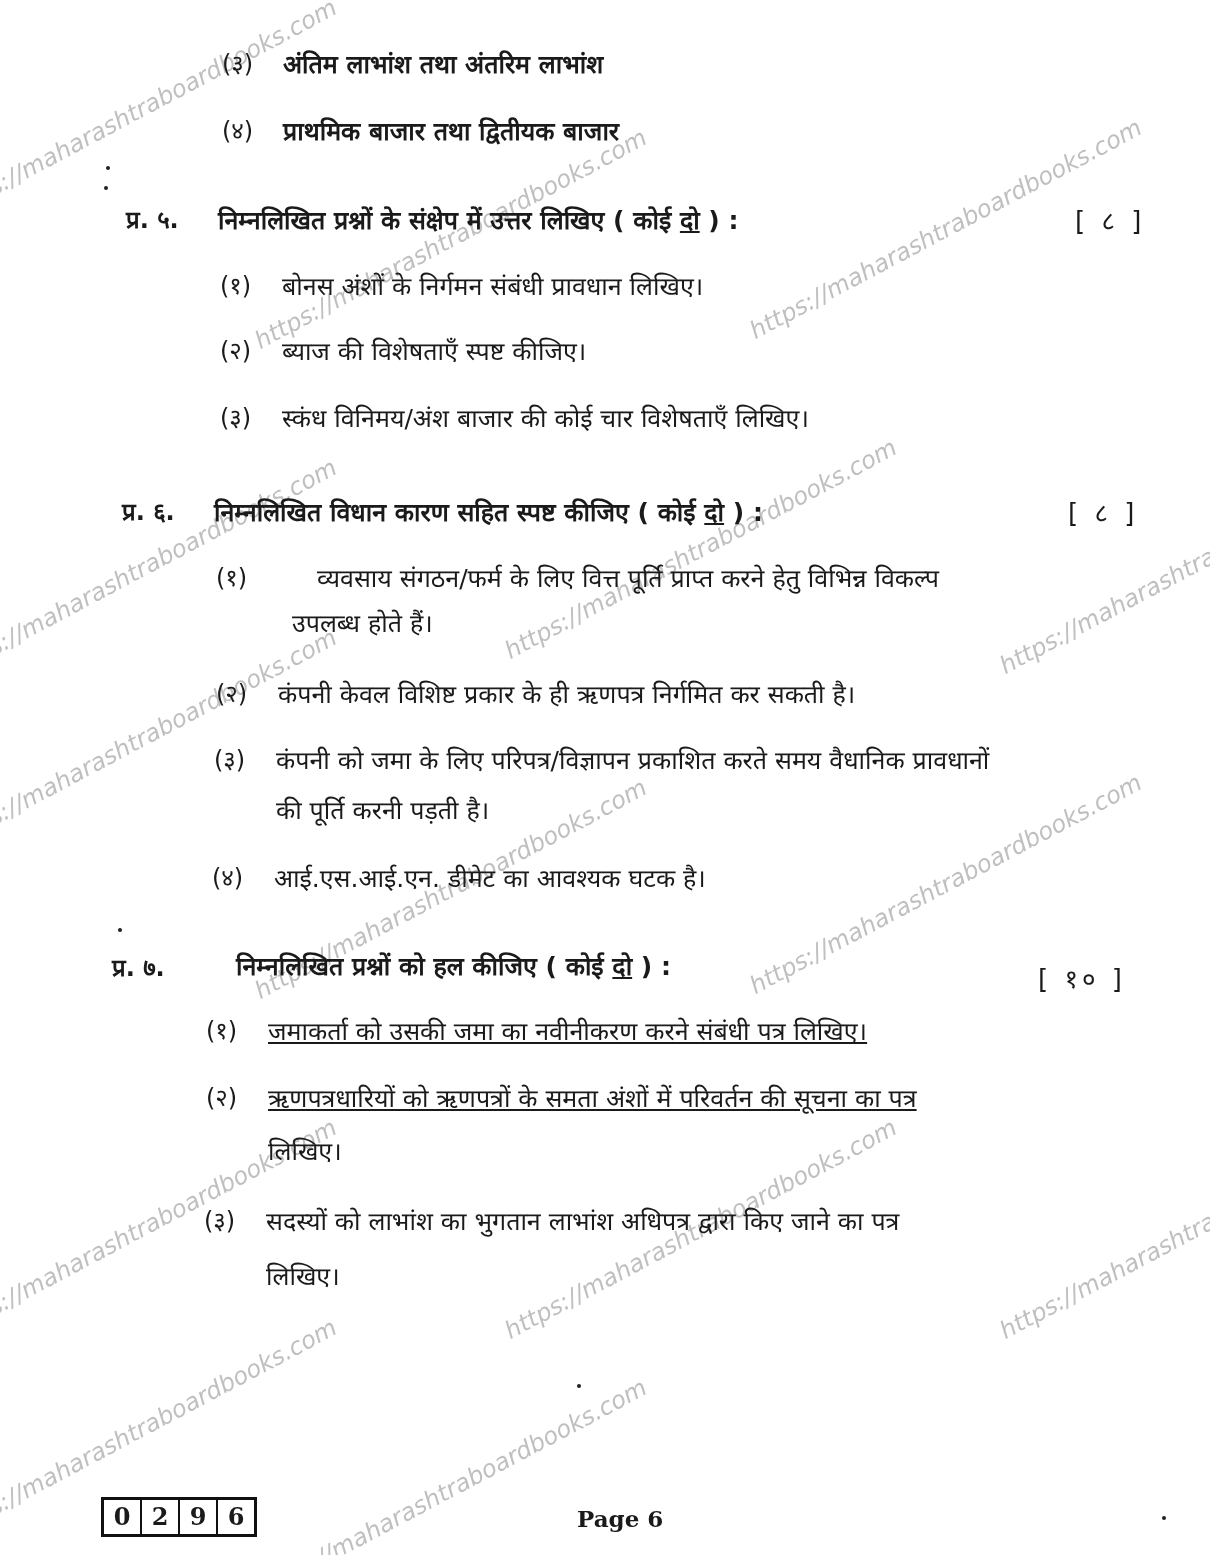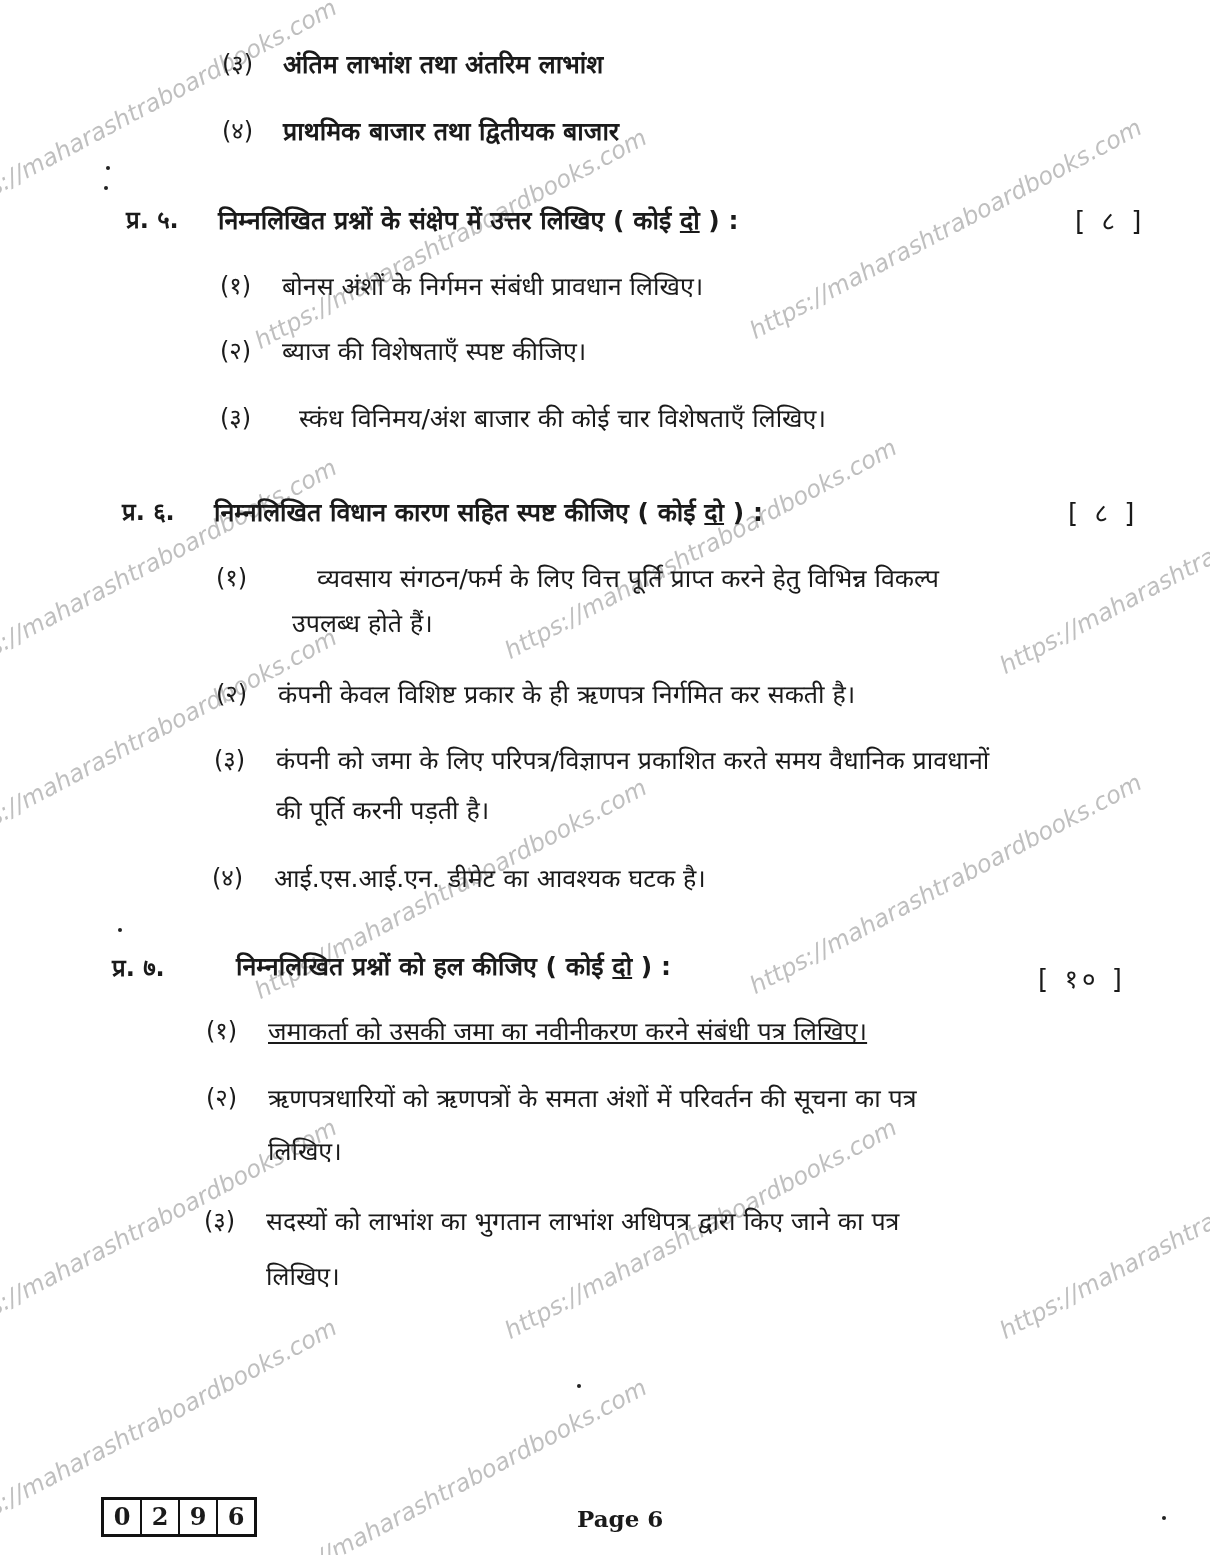--- a/index.html
+++ b/index.html
@@ -59,21 +59,21 @@
   <span class="qhead" style="left:218px;top:202px;">
     <span>निम्नलिखित प्रश्नों के संक्षेप में उत्तर लिखिए ( कोई </span><span class="u">दो</span><span> ) :</span>
   </span>
   <span class="marks" style="left:1075px;top:202px;">[ ८ ]</span>
 
   <span class="num" style="left:220px;top:268px;">(१)</span>
   <span class="line" style="left:282px;top:268px;">बोनस अंशों के निर्गमन संबंधी प्रावधान लिखिए।</span>
   <span class="num" style="left:220px;top:333px;">(२)</span>
   <span class="line" style="left:282px;top:333px;">ब्याज की विशेषताएँ स्पष्ट कीजिए।</span>
   <span class="num" style="left:220px;top:400px;">(३)</span>
-  <span class="line" style="left:282px;top:400px;margin-left:17px;">स्कंध विनिमय/अंश बाजार की कोई चार विशेषताएँ लिखिए।</span>
+  <span class="line" style="left:282px;top:400px;">स्कंध विनिमय/अंश बाजार की कोई चार विशेषताएँ लिखिए।</span>
 </div>
 
 <div>
   <span class="qno" style="left:122px;top:494px;">प्र. ६.</span>
   <span class="qhead" style="left:214px;top:494px;">
     <span>निम्नलिखित विधान कारण सहित स्पष्ट कीजिए ( कोई </span><span class="u">दो</span><span> ) :</span>
   </span>
   <span class="marks" style="left:1068px;top:494px;">[ ८ ]</span>
 
   <span class="num" style="left:216px;top:560px;">(१)</span>
@@ -95,21 +95,21 @@
   <span class="qno" style="left:112px;top:950px;">प्र. ७.</span>
   <span class="qhead" style="left:208px;top:948px;margin-left:28px;">
     <span>निम्नलिखित प्रश्नों को हल कीजिए ( कोई </span><span class="u">दो</span><span> ) :</span>
   </span>
   <span class="marks" style="left:1038px;top:960px;">[ १० ]</span>
 
   <span class="num" style="left:206px;top:1013px;">(१)</span>
   <span class="line" style="left:268px;top:1013px;text-decoration:underline;">जमाकर्ता को उसकी जमा का नवीनीकरण करने संबंधी पत्र लिखिए।</span>
 
   <span class="num" style="left:206px;top:1080px;">(२)</span>
-  <span class="line" style="left:268px;top:1080px;">ऋणपत्रधारियों को ऋणपत्रों के समता अंशों में परिवर्तन की सूचना का पत्र</span>
+  <span class="line" style="left:268px;top:1080px;text-decoration:underline;">ऋणपत्रधारियों को ऋणपत्रों के समता अंशों में परिवर्तन की सूचना का पत्र</span>
   <span class="line" style="left:268px;top:1133px;">लिखिए।</span>
 
   <span class="num" style="left:204px;top:1203px;">(३)</span>
   <span class="line" style="left:266px;top:1203px;">सदस्यों को लाभांश का भुगतान लाभांश अधिपत्र द्वारा किए जाने का पत्र</span>
   <span class="line" style="left:266px;top:1258px;">लिखिए।</span>
 </div>
 
 <div class="dot" style="left:106px;top:166px;"></div>
 <div class="dot" style="left:104px;top:186px;"></div>
 <div class="dot" style="left:118px;top:928px;"></div>

